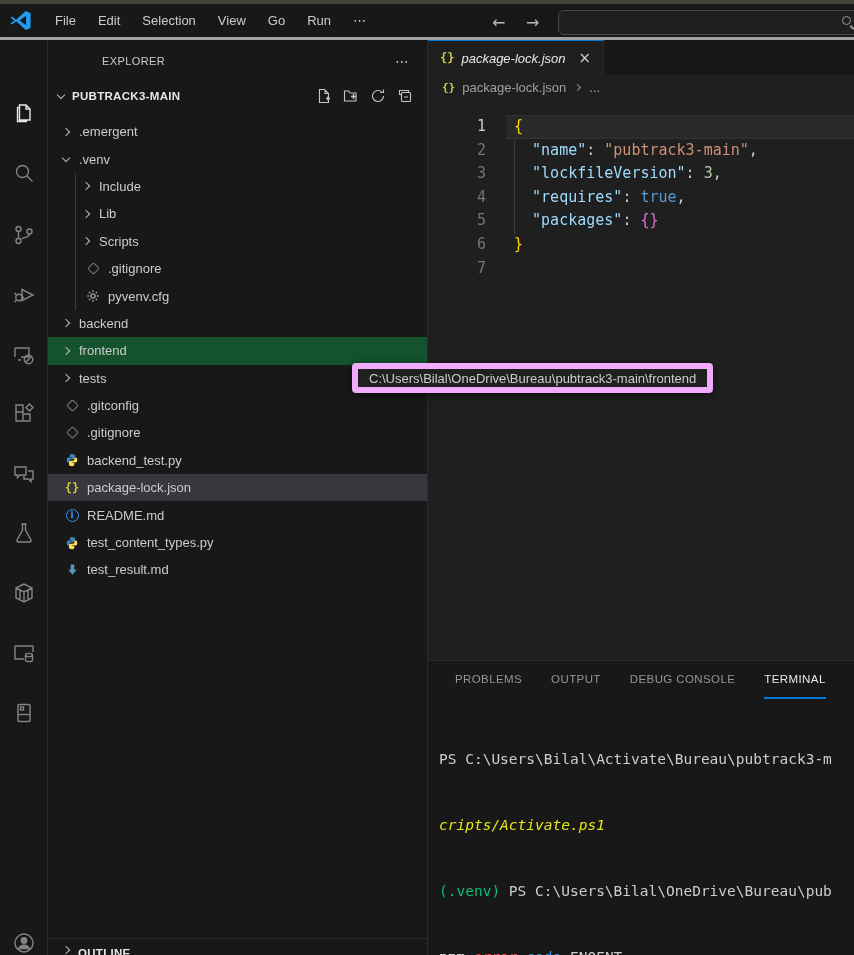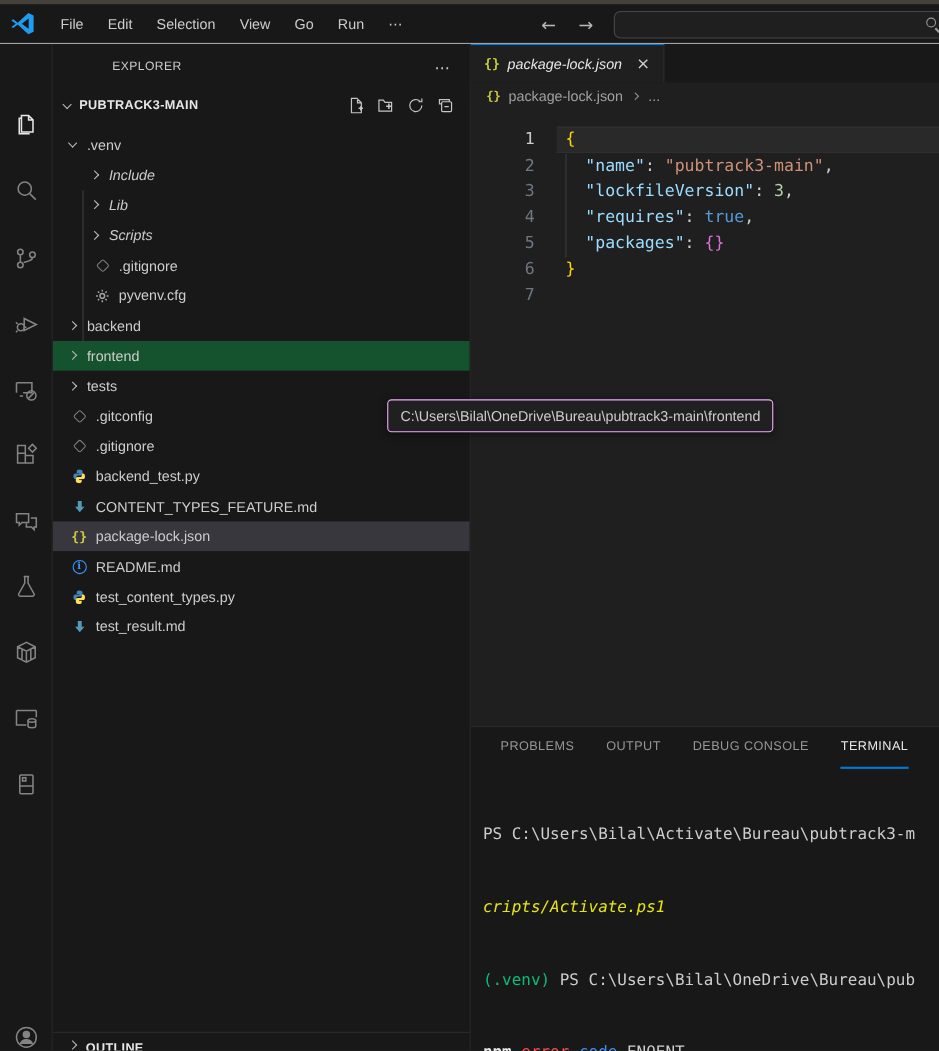--- a/index.html
+++ b/index.html
@@ -3,21 +3,21 @@
 <meta charset="utf-8">
 <style>
   * { margin:0; padding:0; box-sizing:border-box; }
   html,body { width:854px; height:955px; overflow:hidden; background:#1f1f1f;
               font-family:"Liberation Sans","DejaVu Sans",sans-serif; color:#cccccc; }
   .abs { position:absolute; }
 
   
   #desktop-edge { left:0; top:0; width:854px; height:4px; background:#44403a; }
   #titlebar { left:0; top:4px; width:854px; height:36px; background:#181818;
-              border-bottom:1px solid #a3a3a3; display:flex; align-items:center; }
+              border-bottom:3px solid #a3a3a3; display:flex; align-items:center; }
   #vscode-logo { width:23px; height:23px; margin:0 12px 0 9px; }
   .menu-item { font-size:13px; color:#cccccc; padding:4px 9px; margin:0 2px; border-radius:5px; cursor:default; }
   .nav-arrow { font-size:16px; color:#b8b8b8; font-family:"DejaVu Sans",sans-serif; }
   #nav-back { position:absolute; left:492px; top:9px; }
   #nav-fwd  { position:absolute; left:526px; top:9px; }
   #cmd-center { position:absolute; left:558px; top:6px; width:310px; height:25px;
                 background:#1f1f1f; border:1px solid #474747; border-radius:6px; }
   #cmd-search-icon { position:absolute; left:283px; top:5px; width:9px; height:9px;
                      border:1.5px solid #9a9a9a; border-radius:50%; }
   #cmd-search-icon::after { content:""; position:absolute; left:8px; top:8px; width:5px; height:1.5px;
@@ -43,21 +43,21 @@
 
   #tree { position:relative; margin-top:8px; }
   .row { height:27.4px; display:flex; align-items:center; font-size:13px; color:#cccccc; position:relative; }
   .row.hovered  { background:#14532d; }
   .row.selected { background:#37373d; }
   .chev { display:inline-block; width:6px; height:6px; border-right:1.4px solid #b8b8b8;
           border-bottom:1.4px solid #b8b8b8; flex:none; }
   .chev.right { transform:rotate(-45deg); }
   .chev.down  { transform:rotate(45deg); margin-top:-3px; }
   .lvl1 { padding-left:15px; } .lvl1f { padding-left:16px; }
-  .lvl2 { padding-left:35px;font-style:italic; } .lvl2f { padding-left:37px; }
+  .lvl2 { padding-left:35px; } .lvl2f { padding-left:37px; }
   .row .lbl { margin-left:10px; white-space:nowrap; }
   .ficon { width:16px; height:16px; display:flex; align-items:center; justify-content:center; flex:none; }
   .ficon + .lbl { margin-left:7px; }
   .icon-git { width:9px; height:9px; border:1.5px solid #7a7a7a; border-radius:2px; transform:rotate(45deg); }
   .icon-json-braces { font-family:"DejaVu Sans Mono",monospace; font-size:12px; font-weight:bold; color:#cbcb41; }
   .icon-info { width:13px; height:13px; border:1.3px solid #3794ff; border-radius:50%;
                color:#3794ff; font-size:9px; font-weight:bold; display:flex; align-items:center;
                justify-content:center; font-family:"DejaVu Serif",serif; }
   .icon-info::after { content:"i"; }
   #indent-guide-venv { position:absolute; left:27px; top:55px; width:1px; height:137px; background:#3c3c3c; }
@@ -82,21 +82,21 @@
   .ln { width:58px; text-align:right; color:#6e7681; flex:none; }
   .code-row.current .ln { color:#cccccc; }
   .ct { margin-left:28px; position:relative; z-index:1; }
   .code-row.current::before { content:""; position:absolute; left:78px; right:0; top:0; bottom:0;
         background:#292929; border-top:1px solid #313131; border-bottom:1px solid #313131; }
   .jb1 { color:#ffd700; } .jb2 { color:#da70d6; } .jkey { color:#9cdcfe; }
   .jstr { color:#ce9178; } .jnum { color:#b5cea8; } .jkw { color:#569cd6; } .jp { color:#cccccc; }
   #code-indent-guide { position:absolute; left:86px; top:41px; width:1px; height:94px; background:#3c3c3c; }
 
   
-  #tooltip { left:352px; top:363px; height:30px; background:#202020; border:1px solid #f0abfc;
+  #tooltip { left:352px; top:363px; height:30px; background:#202020; border:6px solid #f0abfc;
              border-radius:4px; display:flex; align-items:center; padding:0 11px; font-size:13px;
              color:#cccccc; z-index:50; box-shadow:0 2px 8px rgba(0,0,0,.5); white-space:nowrap; }
 
   
   #panel { left:428px; top:660px; width:426px; height:295px; background:#181818;
            border-top:1px solid #2b2b2b; }
   #panel-tabs { height:38px; display:flex; align-items:flex-end; padding-left:27px; gap:29px; }
   .panel-tab { font-size:11.5px; letter-spacing:.4px; color:#969696; height:38px;
                display:flex; align-items:center; border-bottom:2px solid transparent; }
   .panel-tab.active { color:#e7e7e7; border-bottom-color:#0078d4; }
@@ -231,20 +231,24 @@
           <rect x="4.5" y="4.5" width="9" height="9" rx="1"></rect>
           <path d="M7 9h4M4.5 6.5h-2v-4h9v2"></path>
         </svg>
     </span>
   </div>
 
   <div id="tree">
     <div id="indent-guide-venv"></div>
 
     <div class="row lvl1">
+      <span class="chev right"></span>
+      <span class="lbl">.emergent</span>
+    </div>
+    <div class="row lvl1">
       <span class="chev down"></span>
       <span class="lbl">.venv</span>
     </div>
     <div class="row lvl2">
       <span class="chev right"></span>
       <span class="lbl">Include</span>
     </div>
     <div class="row lvl2">
       <span class="chev right"></span>
       <span class="lbl">Lib</span>
@@ -294,28 +298,20 @@
     </div>
     <div class="row lvl1f">
       <span class="ficon">
         <svg viewBox="0 0 16 16" width="14" height="14">
             <path fill="#4584b6" d="M8 1C6 1 5.4 1.9 5.4 2.9V4.5h2.7v.6H3.9C2.8 5.1 2 5.9 2 7.9s.8 2.9 1.9 2.9h1.2V9.2c0-1.1.9-2 2-2h2.7c.9 0 1.7-.8 1.7-1.7V2.9C11.5 1.9 10 1 8 1z"></path>
             <path fill="#ffde57" d="M8 15c2 0 2.6-.9 2.6-1.9v-1.6H7.9v-.6h4.2c1.1 0 1.9-.8 1.9-2.8s-.8-2.9-1.9-2.9h-1.2v1.6c0 1.1-.9 2-2 2H6.2c-.9 0-1.7.8-1.7 1.7v2.6C4.5 14.1 6 15 8 15z"></path>
           </svg>
       </span>
       <span class="lbl">backend_test.py</span>
     </div>
-    <div class="row lvl1f">
-      <span class="ficon">
-        <svg viewBox="0 0 16 16" width="13" height="13">
-            <path fill="#519aba" d="M8 14.5 2.8 8.2h3V1.8h4.4v6.4h3z"></path>
-          </svg>
-      </span>
-      <span class="lbl">CONTENT_TYPES_FEATURE.md</span>
-    </div>
     <div class="row lvl1f selected">
       <span class="ficon">
           <span class="icon-json-braces">{}</span>
         </span>
       <span class="lbl">package-lock.json</span>
     </div>
     <div class="row lvl1f">
       <span class="ficon">
           <span class="icon-info"></span>
         </span>

